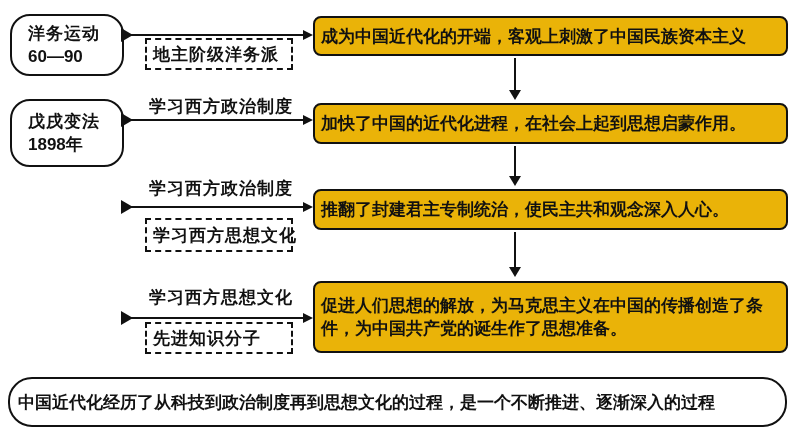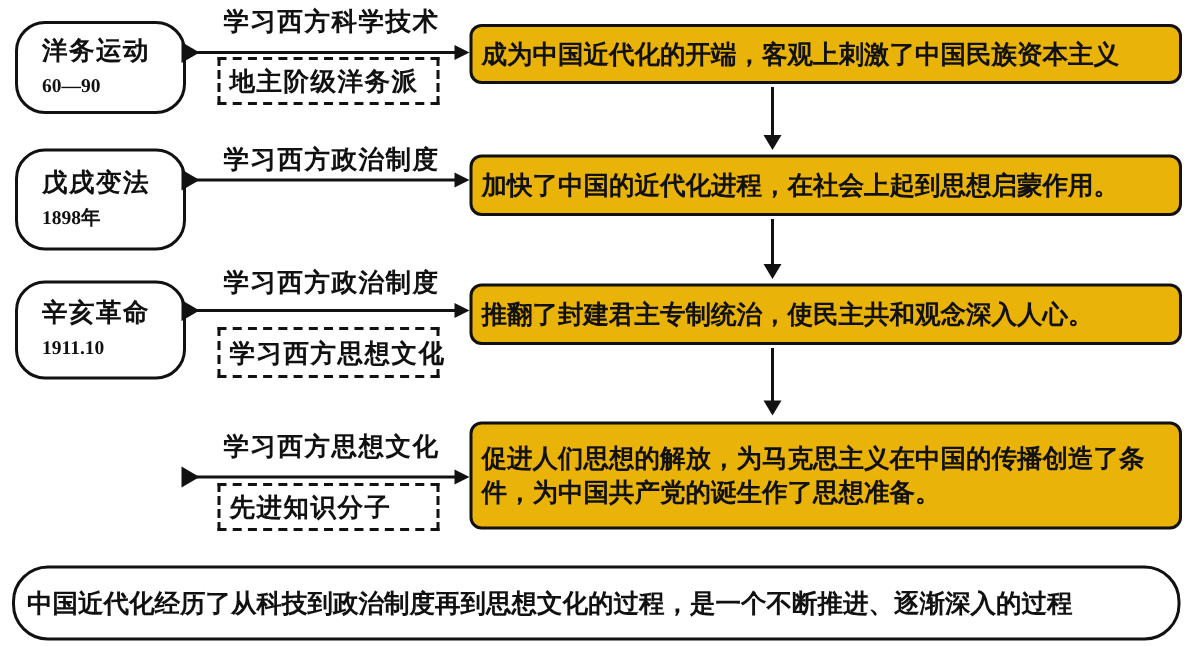--- a/index.html
+++ b/index.html
@@ -5,24 +5,24 @@
   html,body{margin:0;padding:0;background:#ffffff;}
   .canvas{
     position:relative;width:794px;height:431px;background:#ffffff;overflow:hidden;
     font-family:"Liberation Sans","DejaVu Sans",sans-serif;
     color:#111;
   }
   
   .oval{
     position:absolute;border:2.5px solid #111;border-radius:20px;background:#fff;
     display:flex;flex-direction:column;justify-content:center;
-    padding-left:16px;box-sizing:border-box;font-family:Liberation Serif, serif;
+    padding-left:16px;box-sizing:border-box;
   }
   .oval .mv{font-size:17px;font-weight:bold;line-height:23px;letter-spacing:1px;}
-  .oval .dt{font-size:13px;font-weight:bold;line-height:23px;}
+  .oval .dt{font-size:17px;font-weight:bold;line-height:23px;}
   
   .method{
     position:absolute;font-size:17px;font-weight:bold;text-align:center;
     letter-spacing:1px;white-space:nowrap;
   }
   
   .dashed{
     position:absolute;border:2px dashed #111;box-sizing:border-box;
     display:flex;align-items:center;padding-left:6px;
   }
@@ -54,21 +54,20 @@
 </style>
 </head>
 <body>
 
 <div class="canvas">
 
   <div class="oval" style="left:10px;top:14px;width:114px;height:62px;">
     <div class="mv">洋务运动</div>
     <div class="dt">60—90</div>
   </div>
-  <div class="method" style="left:136px;top:3px;width:170px;">学习西方科学技术</div>
   <div class="harrow" style="left:122px;top:35px;width:191px;">
     <span class="tail"></span>
     <span class="shaft"></span>
     <span class="head"></span>
   </div>
   <div class="dashed" style="left:145px;top:38px;width:148px;height:32px;">
     <span>地主阶级洋务派</span>
   </div>
   <div class="result" style="left:313px;top:16px;width:475px;height:40px;">
     <span>成为中国近代化的开端，客观上刺激了中国民族资本主义</span>
@@ -89,24 +88,20 @@
     <span class="head"></span>
   </div>
   <div class="result" style="left:313px;top:103px;width:475px;height:41px;">
     <span>加快了中国的近代化进程，在社会上起到思想启蒙作用。</span>
   </div>
   <div class="varrow" style="left:515px;top:146px;height:40px;">
     <span class="vshaft"></span>
     <span class="vhead"></span>
   </div>
 
-  <div class="oval" style="left:10px;top:187px;width:114px;height:66px;">
-    <div class="mv">辛亥革命</div>
-    <div class="dt">1911.10</div>
-  </div>
   <div class="method" style="left:136px;top:177px;width:170px;">学习西方政治制度</div>
   <div class="harrow" style="left:122px;top:207px;width:191px;">
     <span class="tail"></span>
     <span class="shaft"></span>
     <span class="head"></span>
   </div>
   <div class="dashed" style="left:145px;top:218px;width:148px;height:34px;">
     <span>学习西方思想文化</span>
   </div>
   <div class="result" style="left:313px;top:189px;width:475px;height:41px;">

